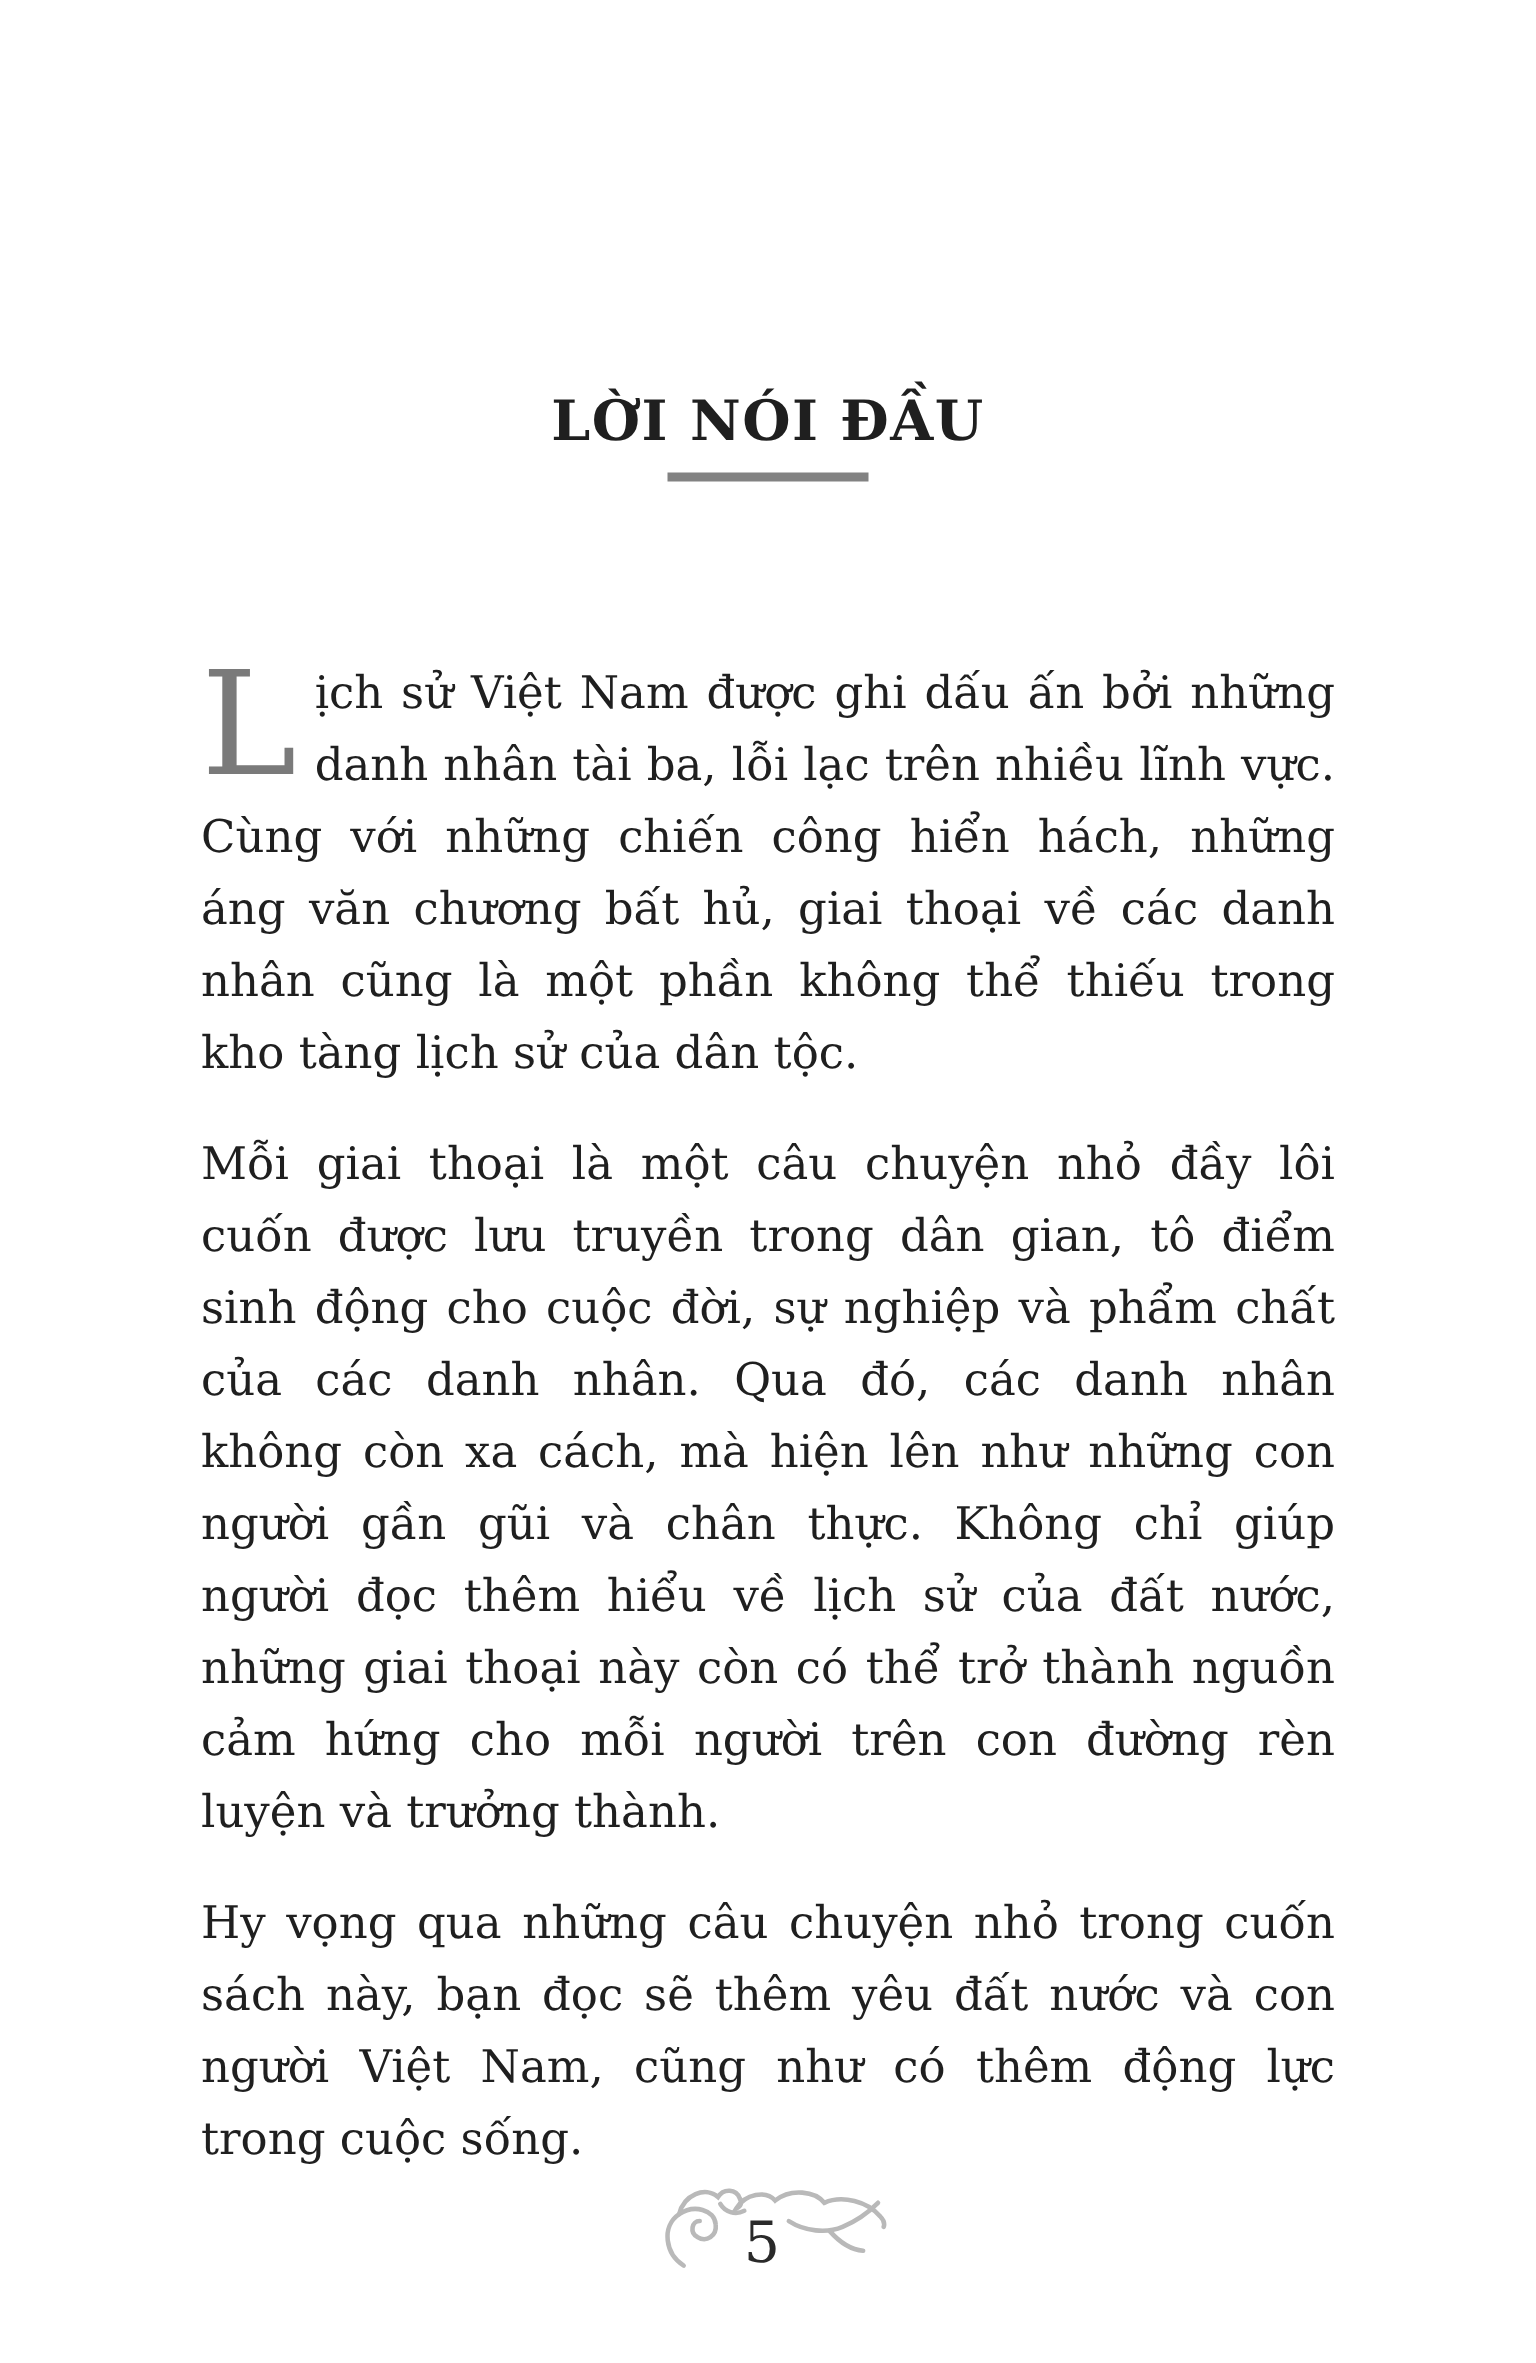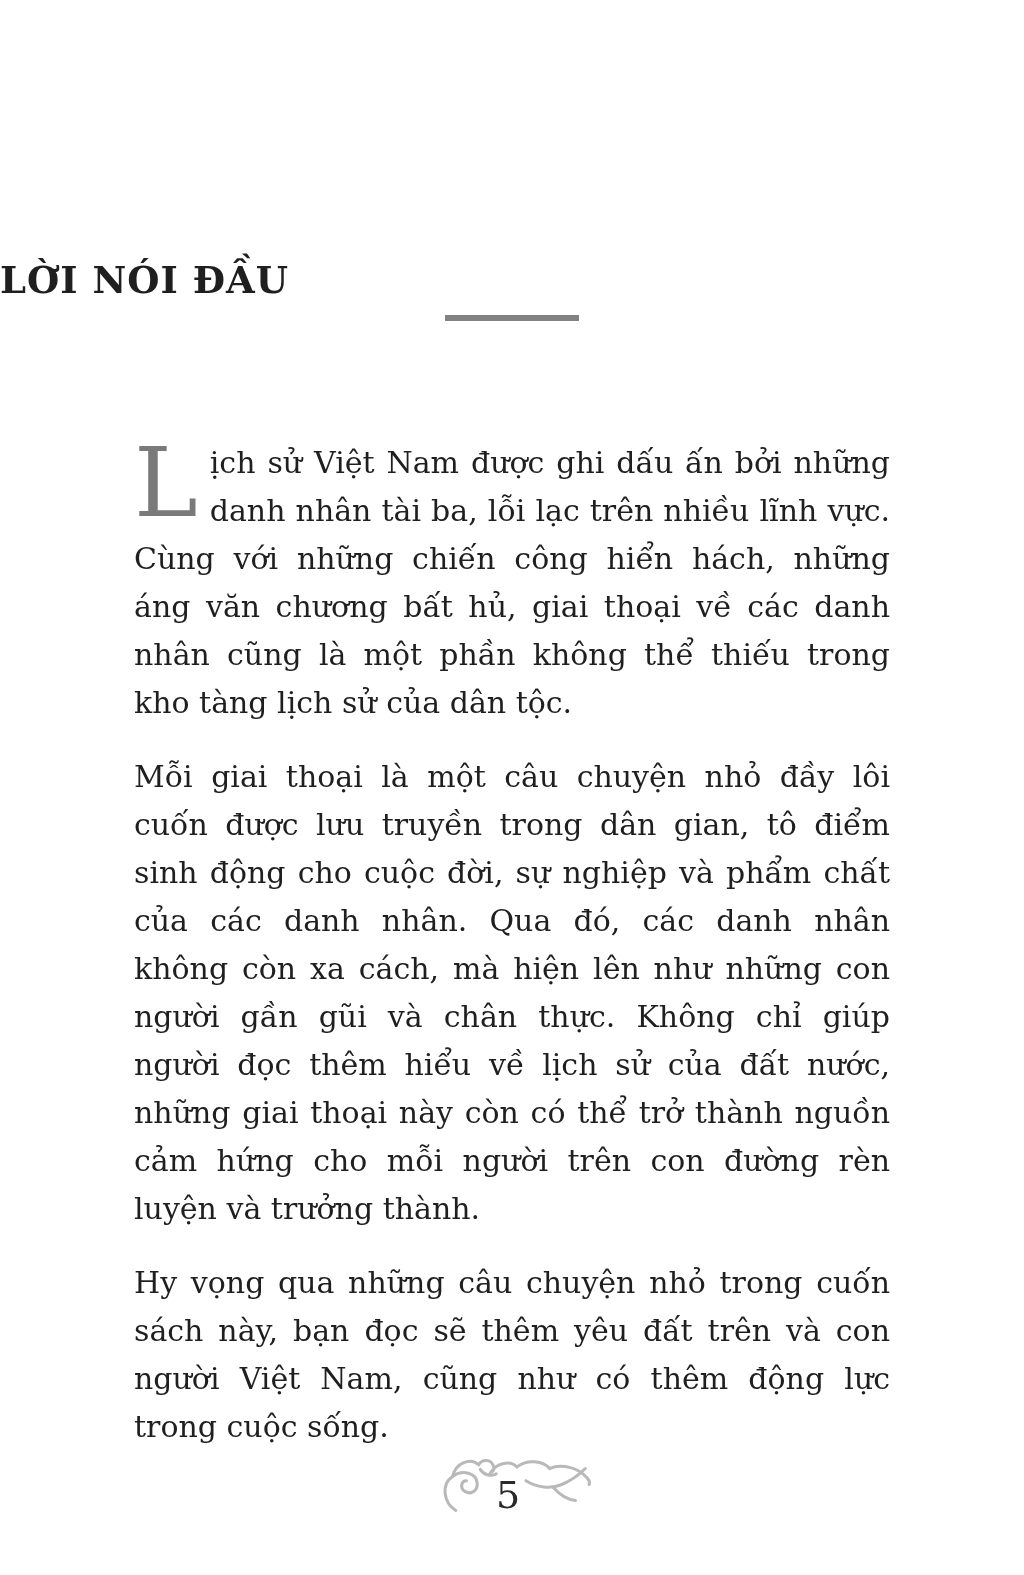--- a/index.html
+++ b/index.html
@@ -18,20 +18,21 @@
     width:1024px;
     height:1575px;
     margin:0 auto;
     background:var(--paper);
     font-family:"DejaVu Serif","Liberation Serif",serif;
     color:var(--text);
     overflow:hidden;
   }
   .title-block{
     padding-top:258px;
+    text-align:center;
   }
   h1.book-title{
     font-size:37px;
     line-height:44px;
     font-weight:bold;
     letter-spacing:1px;
     color:var(--title);
   }
   .title-rule{
     width:134px;
@@ -90,21 +91,21 @@
   <div class="title-block">
     <h1 class="book-title">LỜI NÓI ĐẦU</h1>
     <div class="title-rule"></div>
   </div>
 
   <div class="body-text">
     <p>
       <span class="dropcap">L</span><span>ịch sử Việt Nam được ghi dấu ấn bởi những danh nhân tài ba, lỗi lạc trên nhiều lĩnh vực. Cùng với những chiến công hiển hách, những áng văn chương bất hủ, giai thoại về các danh nhân cũng là một phần không thể thiếu trong kho tàng lịch sử của dân tộc.</span>
     </p>
     <p>Mỗi giai thoại là một câu chuyện nhỏ đầy lôi cuốn được lưu truyền trong dân gian, tô điểm sinh động cho cuộc đời, sự nghiệp và phẩm chất của các danh nhân. Qua đó, các danh nhân không còn xa cách, mà hiện lên như những con người gần gũi và chân thực. Không chỉ giúp người đọc thêm hiểu về lịch sử của đất nước, những giai thoại này còn có thể trở thành nguồn cảm hứng cho mỗi người trên con đường rèn luyện và trưởng thành.</p>
-    <p>Hy vọng qua những câu chuyện nhỏ trong cuốn sách này, bạn đọc sẽ thêm yêu đất trên và con người Việt Nam, cũng như có thêm động lực trong cuộc sống.</p>
+    <p>Hy vọng qua những câu chuyện nhỏ trong cuốn sách này, bạn đọc sẽ thêm yêu đất nước và con người Việt Nam, cũng như có thêm động lực trong cuộc sống.</p>
   </div>
 
   <div class="page-footer">
     <div class="ornament-wrap">
       <svg width="160" height="78" viewBox="0 0 210 100" fill="none" aria-hidden="true">
         <g stroke="var(--ornament)" stroke-width="4" fill="none" stroke-linecap="round">
 
           <path d="M26,86 C10,76 6,52 22,41 C35,32 53,37 54,50 C55,60 46,66 38,61 C31,57 33,47 40,47"></path>
 
           <path d="M22,41 C26,24 45,16 56,26 C61,18 72,19 75,27 C77,31 76,34 72,36 C80,23 98,20 106,29 C120,18 141,21 149,31 C165,24 187,30 198,43 C201,46 202,49 201,52"></path>

